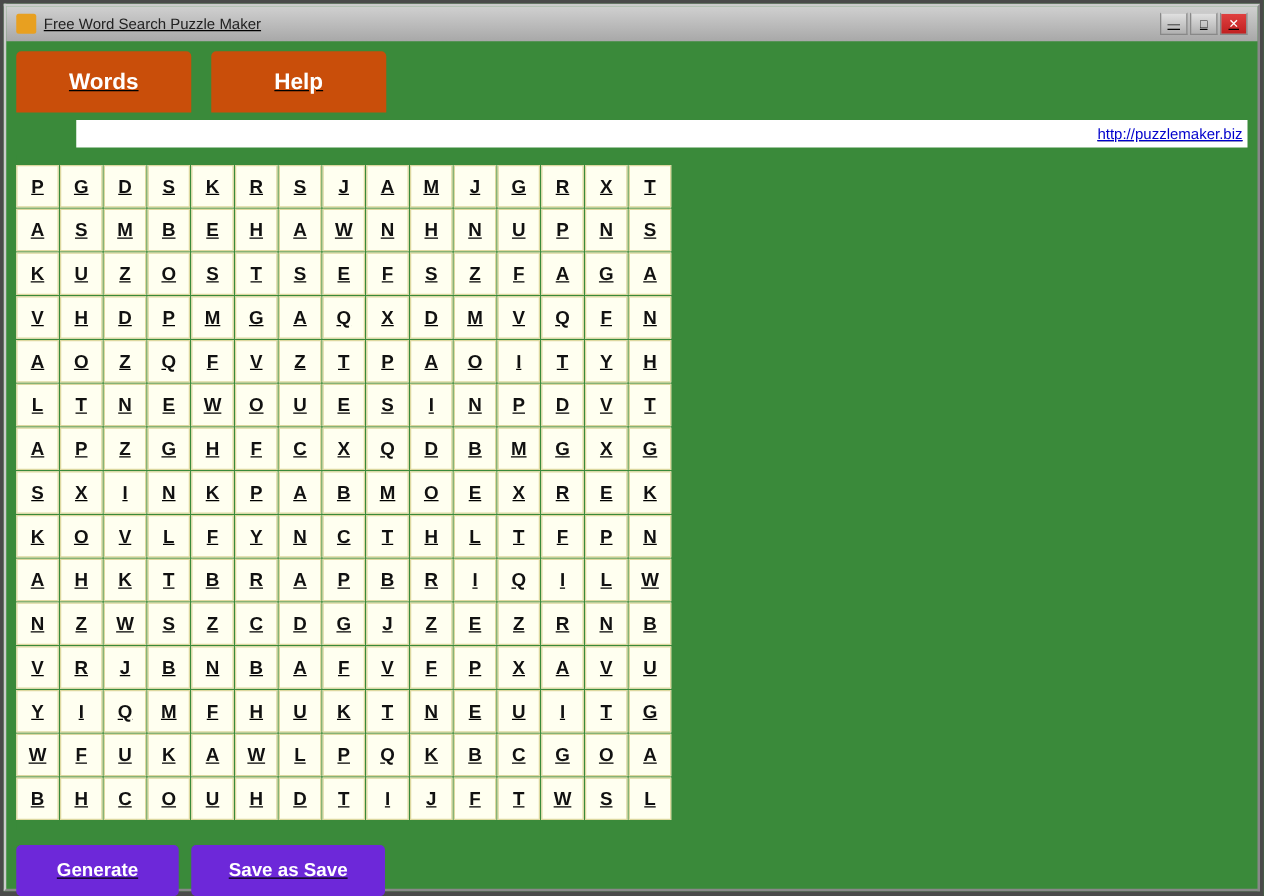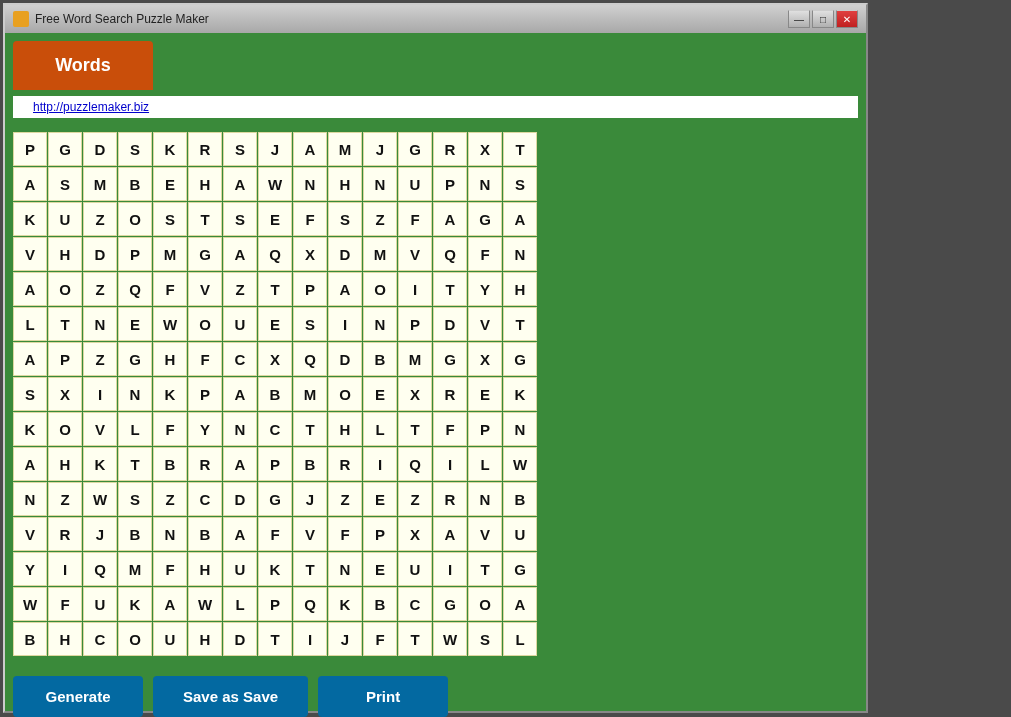--- a/index.html
+++ b/index.html
@@ -4,29 +4,30 @@
   <style>
     * { margin: 0; padding: 0; box-sizing: border-box; }
     body {
       background: #4a4a4a;
       font-family: Arial, sans-serif;
       width: 1011px;
       height: 717px;
       overflow: hidden;
     }
     .window {
-      width: 865px;
+      width: 1005px;
       height: 710px;
       margin: 3px;
       background: #3a8a3a;
       border: 2px solid #888;
       border-top: 2px solid #ccc;
       border-left: 2px solid #ccc;
       display: flex;
       flex-direction: column;
+      text-decoration: underline;
     }
     .titlebar {
       background: linear-gradient(to bottom, #d0d0d0, #a8a8a8);
       height: 28px;
       display: flex;
       align-items: center;
       padding: 0 8px;
       font-size: 12px;
       color: #222;
       flex-shrink: 0;
@@ -78,23 +79,25 @@
       min-width: 140px;
       text-align: center;
     }
     .tab.active {
       background: #2e7a10;
       color: white;
     }
     .header-area {
       background: white;
       display: flex;
+      justify-content: flex-end;
       align-items: center;
-      padding: 4px 20px;
+      padding: 4px 4px;
       flex-shrink: 0;
+      margin-left: 48px;
     }
     .url-link {
       color: #0000cc;
       font-size: 12px;
       text-decoration: underline;
       cursor: pointer;
     }
     .puzzle-container {
       background: #3a8a3a;
       flex: 1;
@@ -123,21 +126,21 @@
       font-family: Arial, sans-serif;
     }
     .bottom-bar {
       display: flex;
       gap: 10px;
       padding: 6px 0;
       flex-shrink: 0;
     }
     .action-btn {
       padding: 12px 30px;
-      background: #0369a1;
+      background: #6d28d9;
       color: white;
       border: none;
       border-radius: 4px;
       font-size: 15px;
       font-weight: bold;
       cursor: pointer;
       min-width: 130px;
     }
   </style>
 </head>
@@ -150,20 +153,21 @@
     <div class="titlebar-buttons">
       <div class="titlebar-btn">—</div>
       <div class="titlebar-btn">□</div>
       <div class="titlebar-btn close">✕</div>
     </div>
   </div>
 
   <div class="content">
     <div class="tabs">
       <div class="tab">Words</div>
+      <div class="tab">Help</div>
     </div>
 
     <div class="header-area">
       <span class="url-link">http://puzzlemaker.biz</span>
     </div>
 
     <div class="puzzle-container">
       <div class="puzzle-grid" id="puzzle-grid">
           <div class="cell">P</div>
           <div class="cell">G</div>
@@ -389,16 +393,15 @@
           <div class="cell">T</div>
           <div class="cell">W</div>
           <div class="cell">S</div>
           <div class="cell">L</div>
         </div>
     </div>
 
     <div class="bottom-bar">
       <button class="action-btn">Generate</button>
       <button class="action-btn">Save as Save</button>
-      <button class="action-btn">Print</button>
     </div>
   </div>
 </div>
 
 </body></html>

